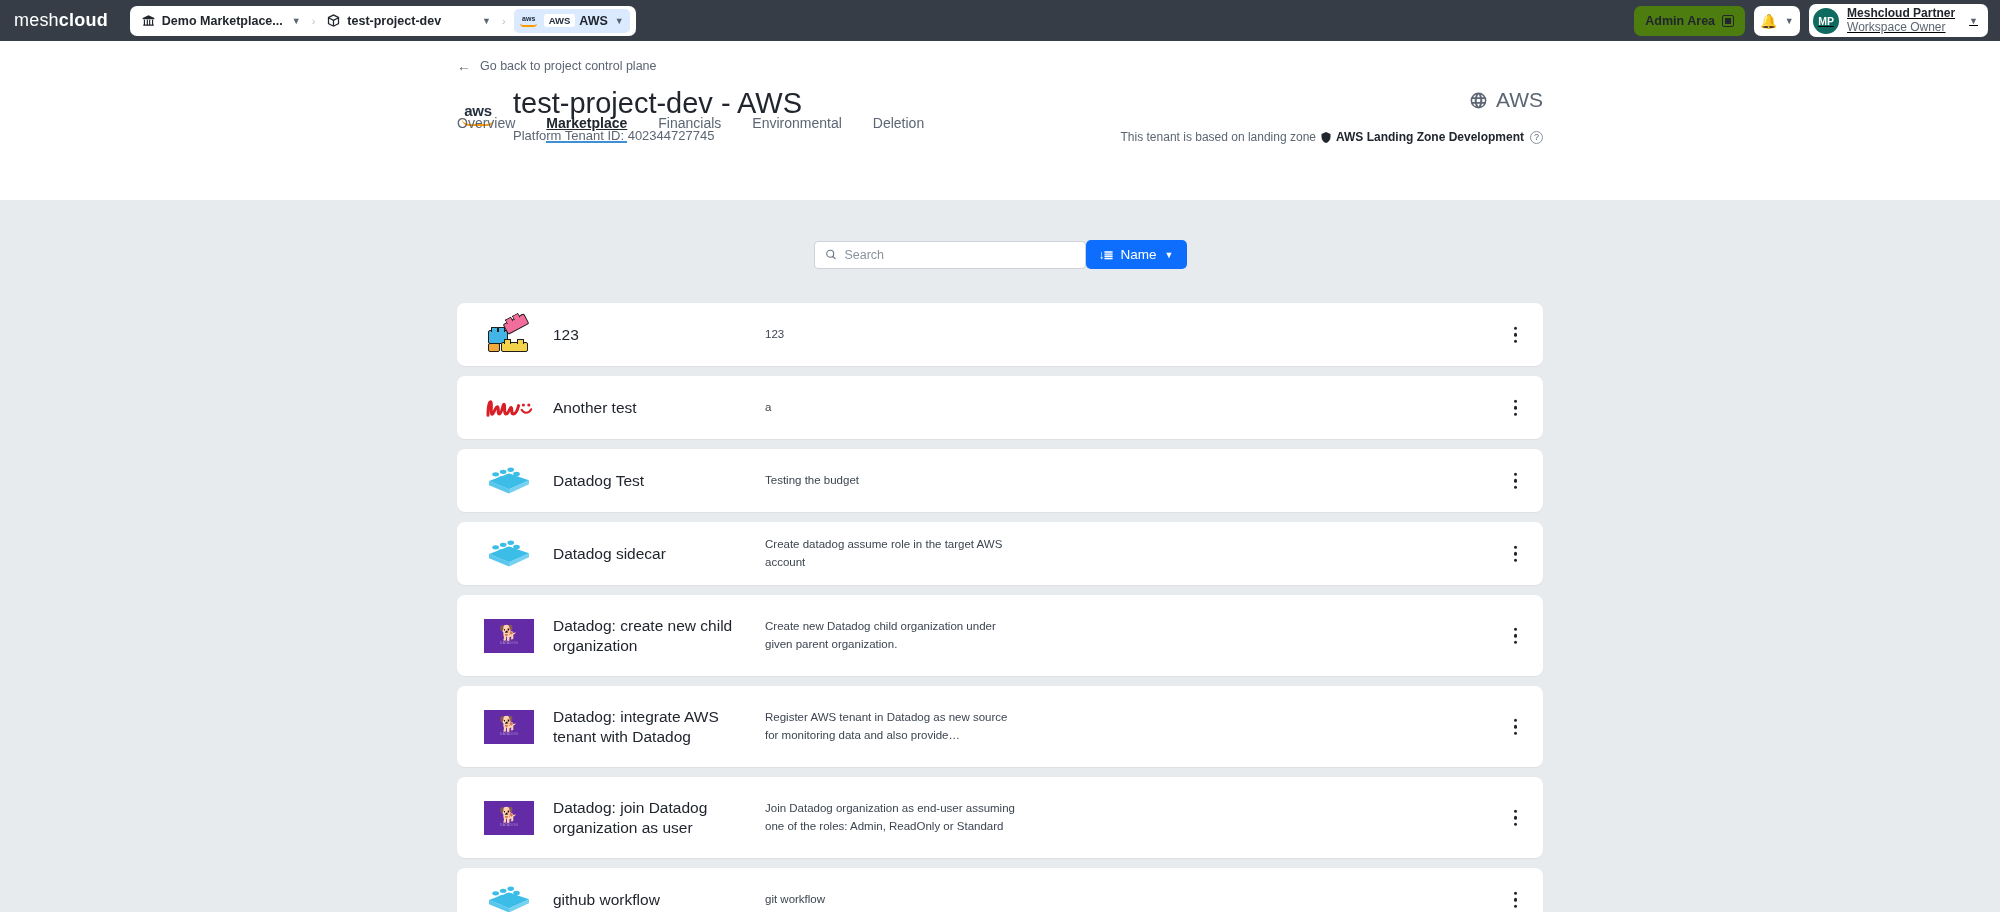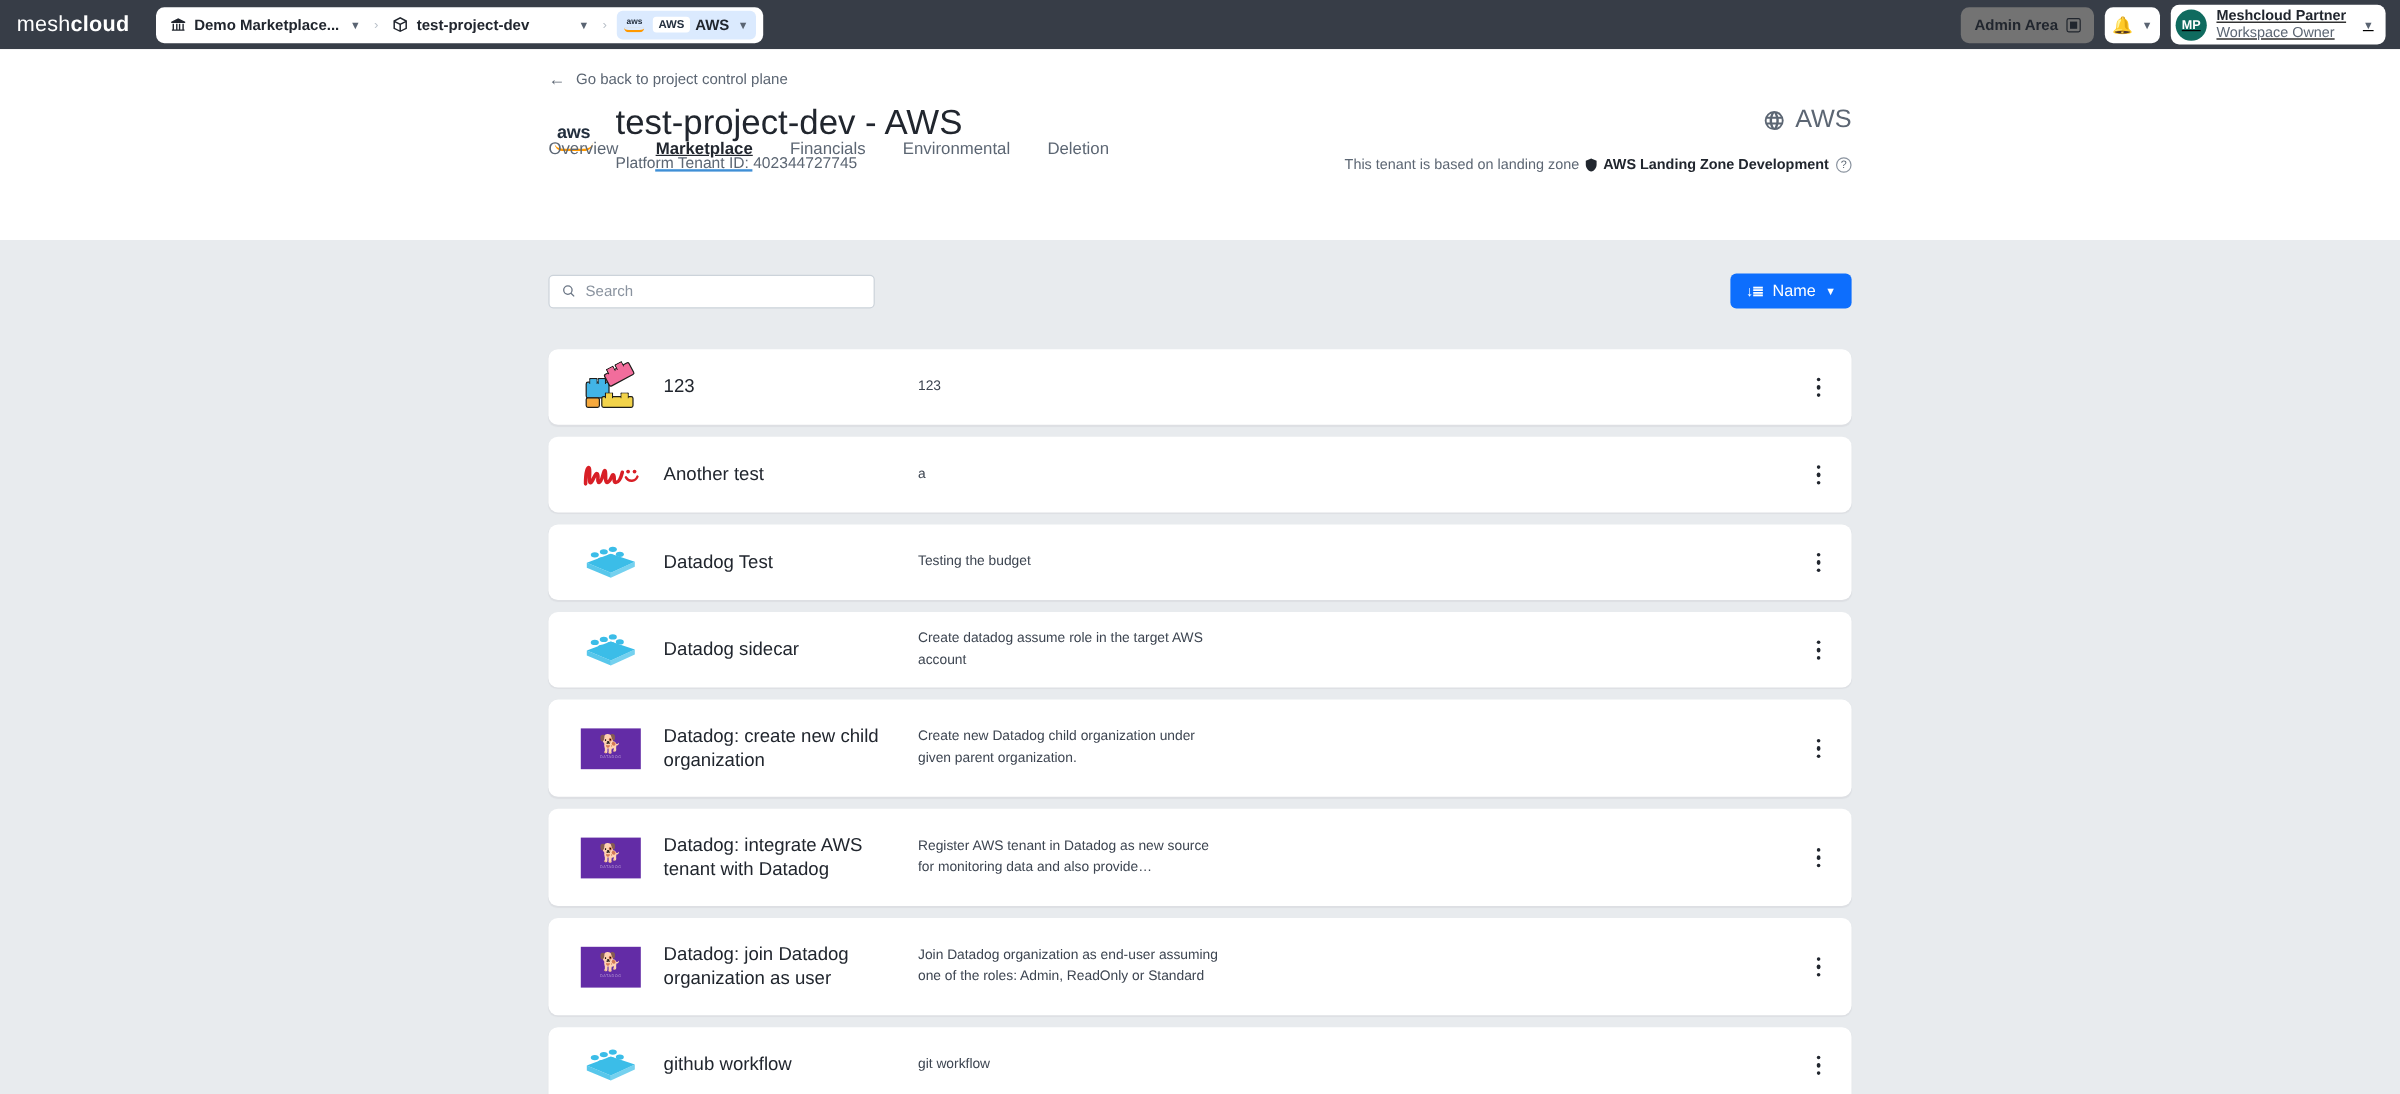--- a/index.html
+++ b/index.html
@@ -57,21 +57,21 @@
     background: #fff; border-radius: 3px; padding: 1px 5px;
     font-size: 9.5px; font-weight: 700; color: #232f3e;
   }
   .aws-text { font-size: 12.5px; font-weight: 700; color: #21262e; }
 
   .topbar-right {
     position: absolute; right: 12px; top: 0; height: 41px;
     display: flex; align-items: center; gap: 9px;
   }
   .admin-pill {
-    background: #737373; border-radius: 7px; height: 30px;
+    background: #4d7c0f; border-radius: 7px; height: 30px;
     display: flex; align-items: center; gap: 7px; padding: 0 11px;
     font-size: 12.5px; font-weight: 700; color: #21262e; white-space: nowrap;
   }
   .ext-icon {
     width: 12px; height: 12px; border: 1.6px solid #21262e; border-radius: 2px;
     position: relative; display: inline-block;
   }
   .ext-icon::after {
     content: ""; position: absolute; left: 2px; top: 2px;
     width: 6px; height: 6px; background: #21262e;
@@ -147,22 +147,22 @@
   .tabs { display: flex; gap: 31px; position: absolute; bottom: 0; left: 0; }
   .tab {
     font-size: 14px; color: #5c6673; padding-bottom: 10px;
     border-bottom: 2.5px solid transparent; white-space: nowrap;
   }
   .tab.active { color: #21262e; font-weight: 700; border-bottom-color: #3f8fd6; text-decoration: underline; }
 
   
   .body-area { width: 100%; background: #e8ebee; padding-top: 0; }
   .toolbar {
-    width: 1086px; margin: 0 auto; padding-top: 28px;
-    display: flex; align-items: center; justify-content: space-between;
+    width: 1086px; margin: 12px auto; padding-top: 28px;
+    display: flex; align-items: center; justify-content: center;
   }
   .search-box {
     width: 272px; height: 28px; background: #fff;
     border: 1px solid #ccd3da; border-radius: 4px;
     display: flex; align-items: center; gap: 8px; padding: 0 10px;
   }
   .search-icon { color: #6b7685; font-size: 12px; }
   .search-input {
     border: none; outline: none; font-size: 12.5px; color: #21262e;
     font-family: "Liberation Sans", sans-serif; width: 100%; background: transparent;

